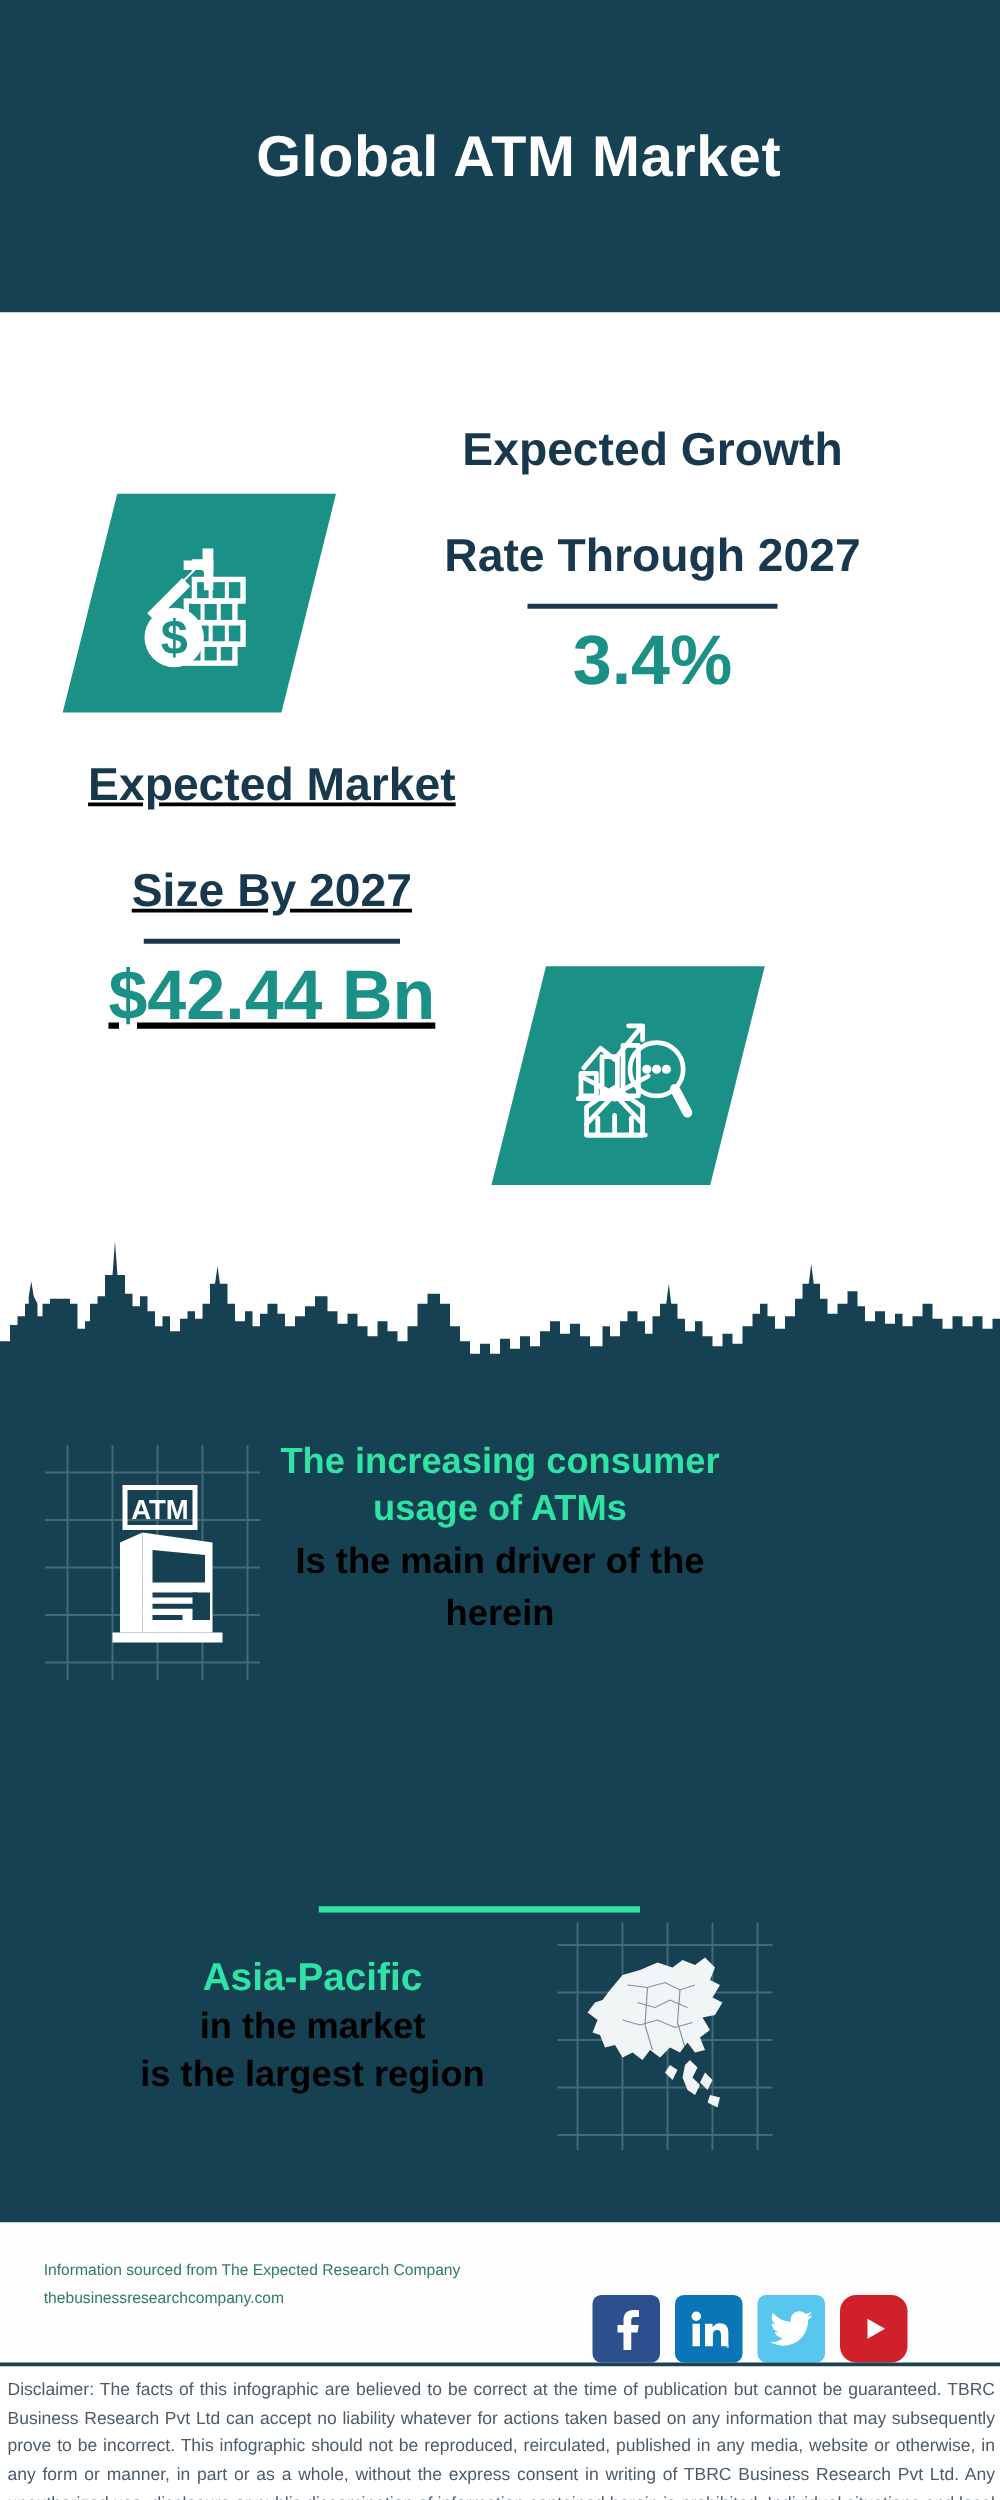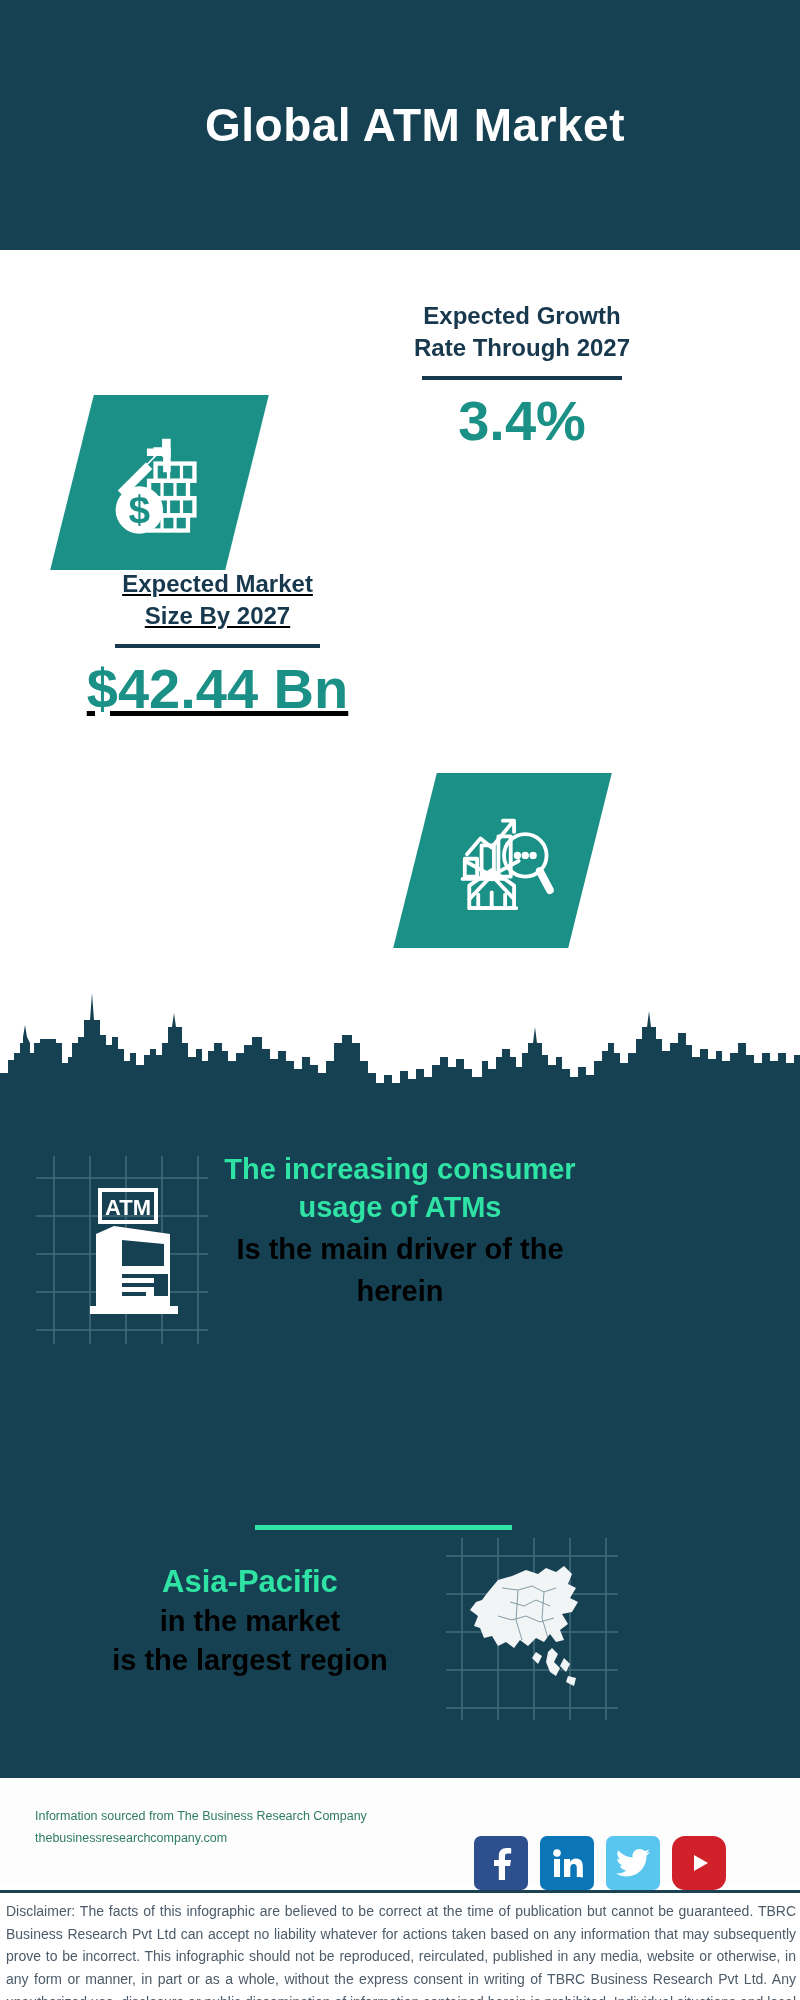--- a/index.html
+++ b/index.html
@@ -31,21 +31,21 @@
     transform: skewX(-14deg);
     display:flex; align-items:center; justify-content:center;
   }
   .para > svg { transform: skewX(14deg); }
 
   .growth-para { left:72px; top:395px; width:175px; height:175px; }
   .size-para   { left:415px; top:773px; width:175px; height:175px; }
 
   .stat-text { position:absolute; text-align:center; }
   .stat-label {
-    color:#18394d; font-size:24px; font-weight:bold; line-height:1.32;
+    color:#18394d; font-size:37px; font-weight:bold; line-height:1.32;margin-top:36px;
   }
   .rule { height:4px; background:#18394d; margin:13px auto 10px; }
   .stat-value { font-size:56px; font-weight:bold; color:#1b9086; line-height:1.1; }
 
   .growth-text { left:272px; top:300px; width:500px; }
   .growth-text .rule { width:200px; }
   .size-text { left:25px; top:568px; width:385px;text-decoration:underline; }
   .size-text .rule { width:205px; }
 
   
@@ -256,21 +256,21 @@
         <path d="M70 72 L84 76 L96 70 L110 76"></path>
         <path d="M58 86 L72 90 L86 86 L100 92 L114 88"></path>
         <path d="M78 60 L76 90 L82 110"></path>
         <path d="M104 62 L102 88 L108 108"></path>
       </g>
     </svg>
   </div>
 
   <div class="footer">
     <div class="footer-src">
-      <div>Information sourced from The Business Research Company</div>
+      <div>Information sourced from The Expected Research Company</div>
       <div>thebusinessresearchcompany.com</div>
     </div>
   </div>
 
   <div class="socials">
     <div class="social s-fb">
       <svg width="30" height="34" viewBox="0 0 30 34">
         <path fill="#ffffff" d="M19 34 V20 h5 l1-6 h-6 v-3.5 c0-1.7 0.5-2.9 3-2.9 h3.2 V2.2 C24.6 2.1 22.7 2 20.5 2 c-4.6 0-7.7 2.8-7.7 7.9 V14 H8 v6 h4.8 v14 Z"></path>
       </svg>
     </div>

